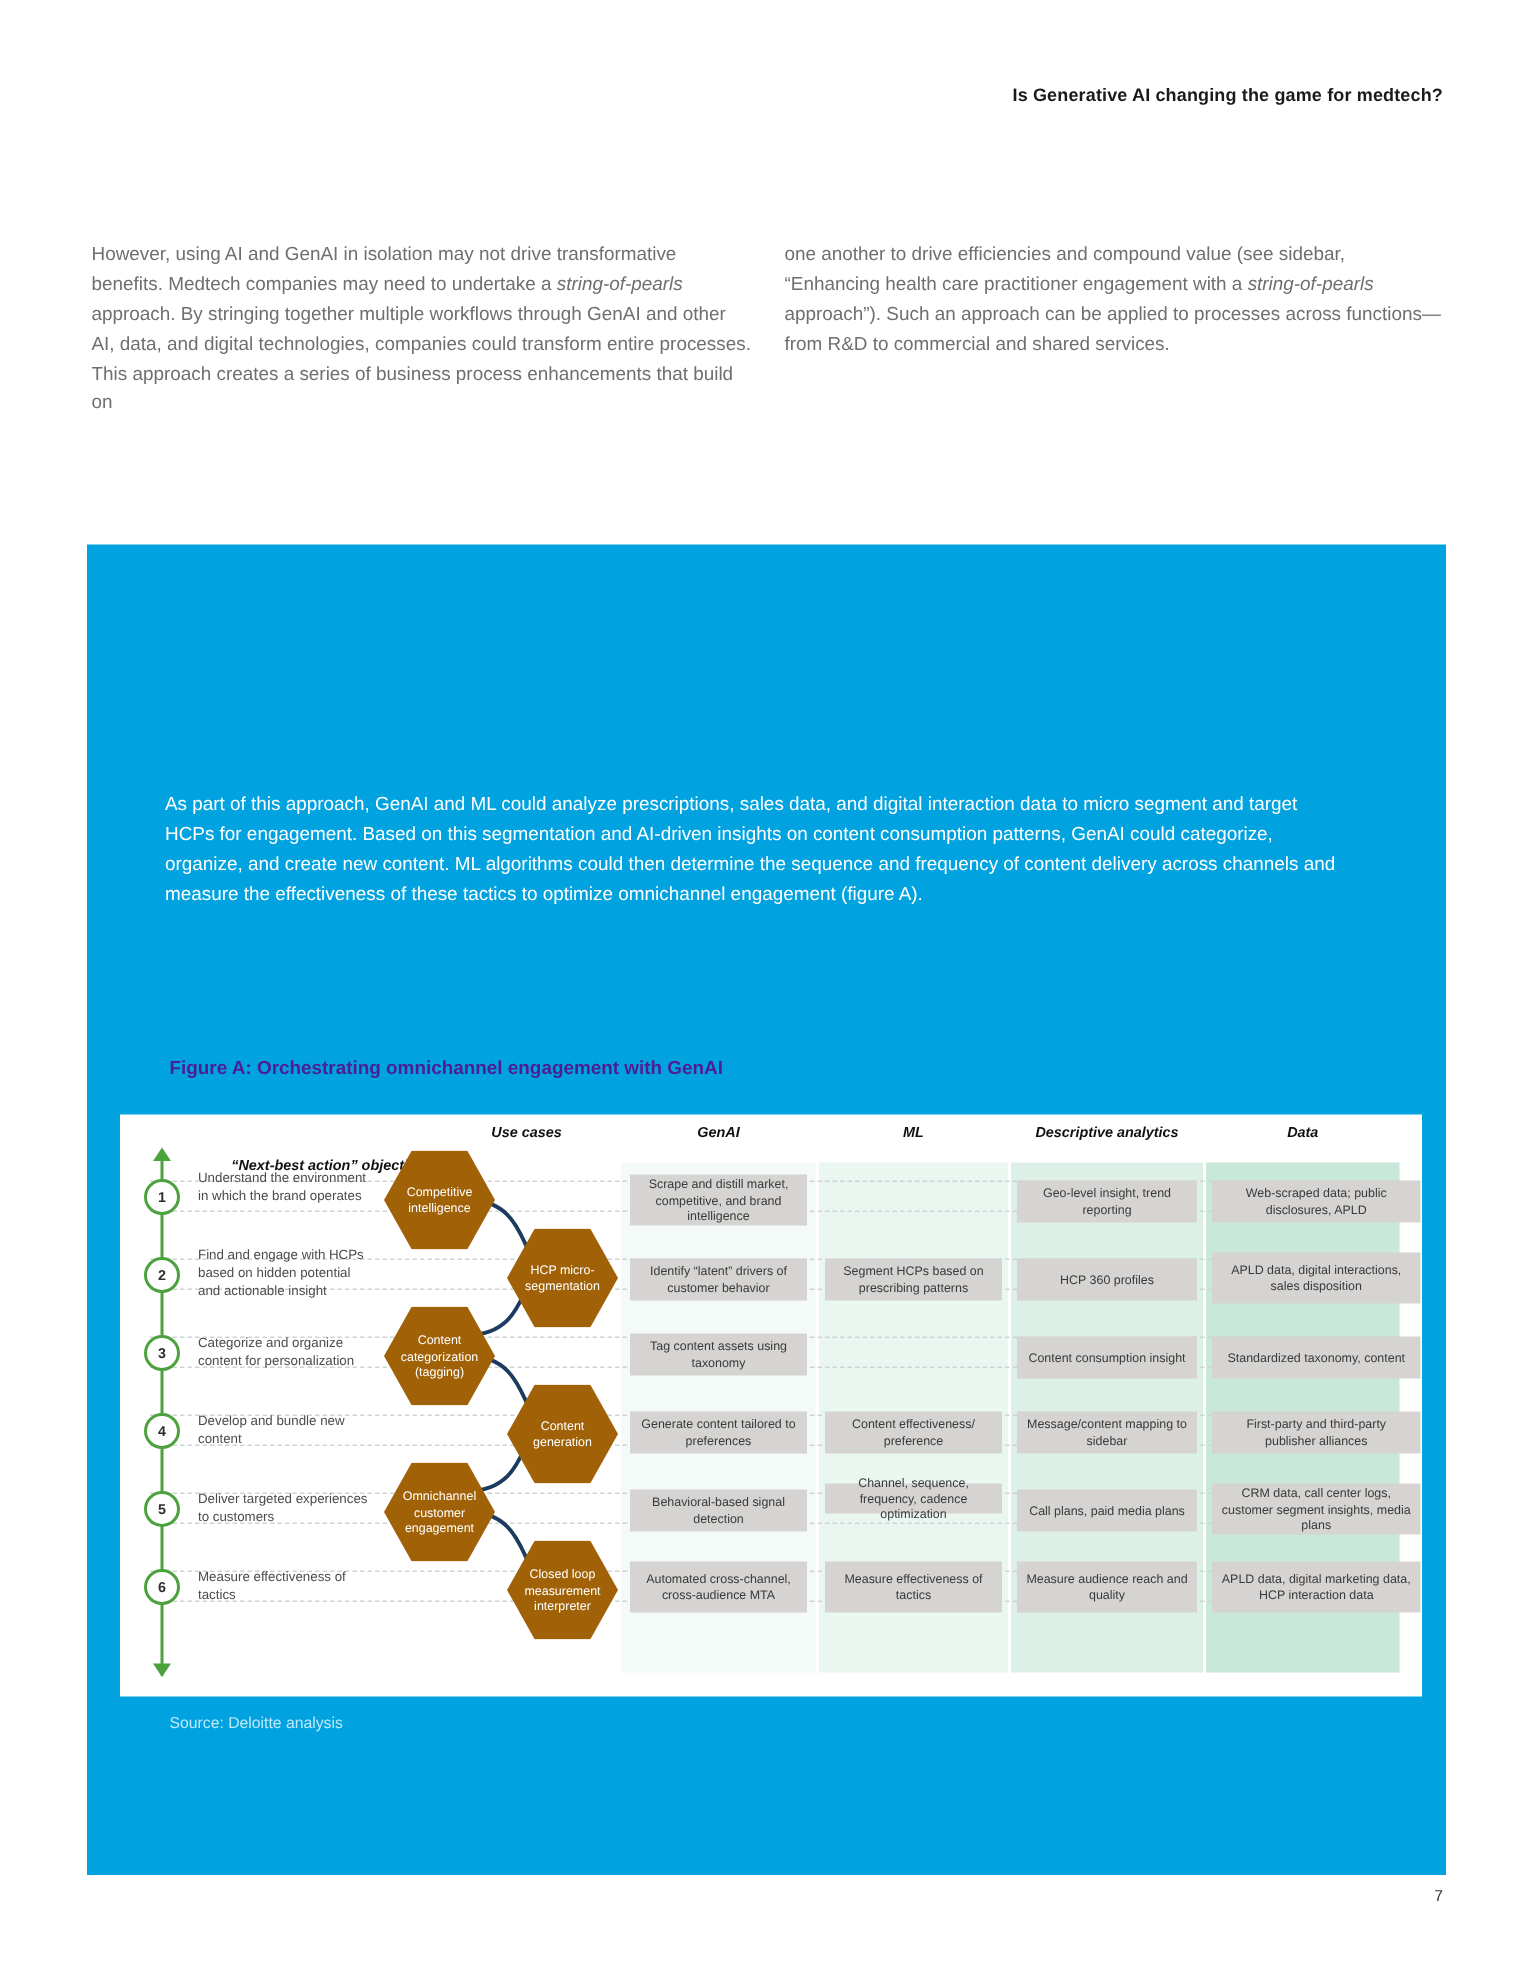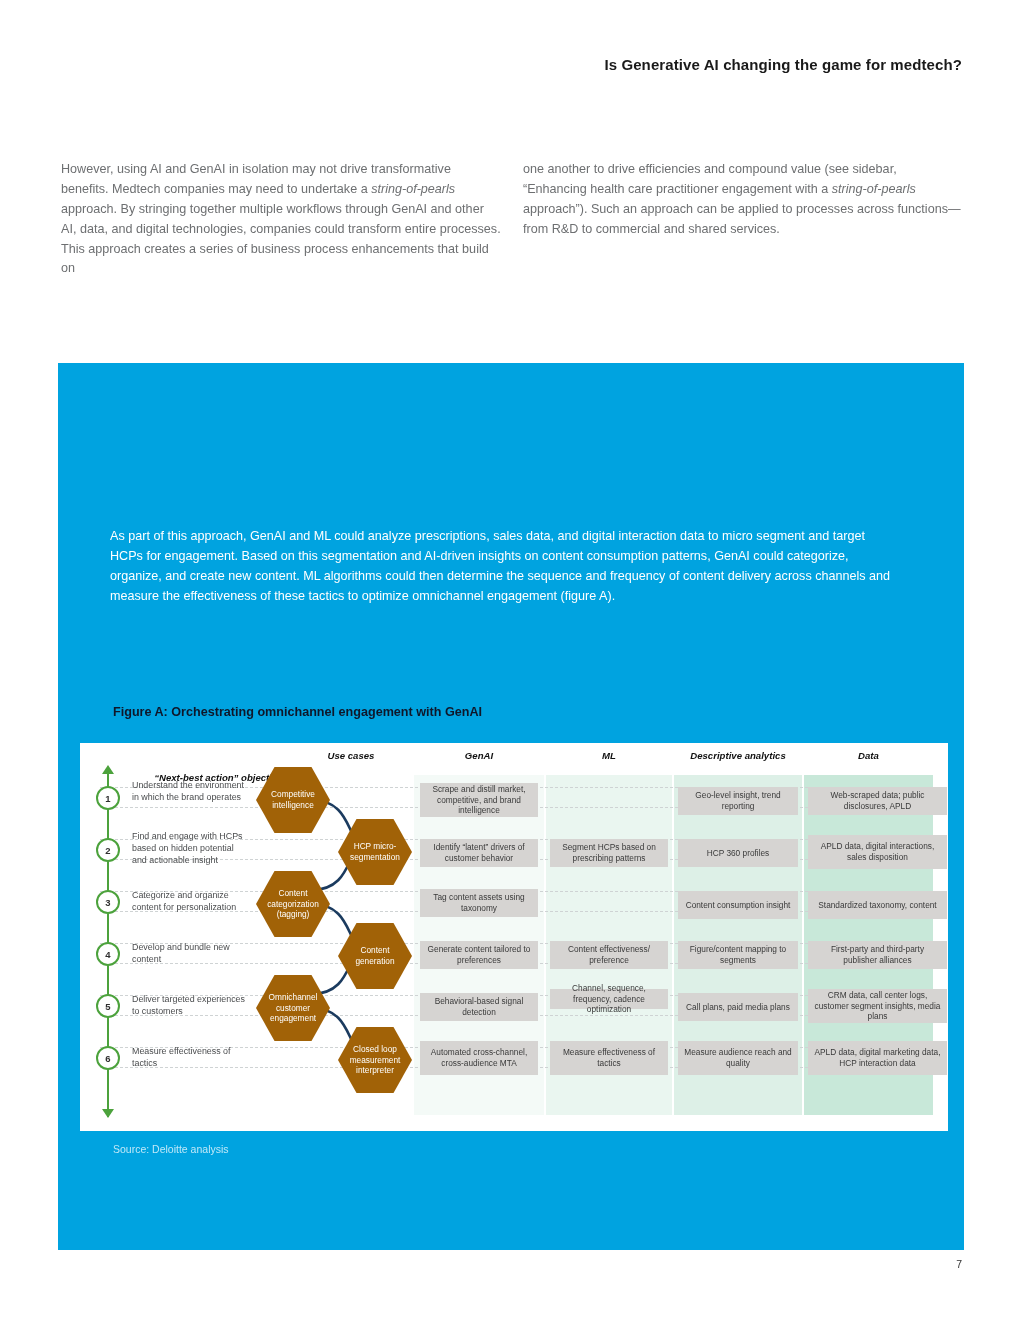--- a/index.html
+++ b/index.html
@@ -7,21 +7,21 @@
     width: 1020px; height: 1320px;
     background: #ffffff;
     font-family: "Liberation Sans", sans-serif;
     -webkit-font-smoothing: antialiased;
   }
   .page { position: relative; width: 1020px; height: 1320px; overflow: hidden; }
 
   
   .run-head {
     position: absolute; top: 56px; right: 58px;
-    font-size: 15px; font-weight: bold; color: #1a1a1a;
+    font-size: 12px; font-weight: bold; color: #1a1a1a;
     letter-spacing: .1px;
   }
 
   
   .body-col {
     position: absolute; top: 160px;
     font-size: 12.6px; line-height: 1.58; color: #6d6f71;
   }
   .col-left  { left: 61px;  width: 440px; }
   .col-right { left: 523px; width: 438px; }
@@ -42,21 +42,21 @@
   .panel-p {
     position: absolute; left: 52px; width: 790px;
     font-size: 12.6px; line-height: 1.60; color: #ffffff;
   }
   .panel-p i { font-style: italic; }
   .panel-p1 { top: 105px; }
   .panel-p2 { top: 163px; }
 
   .fig-title {
     position: absolute; left: 55px; top: 342px;
-    font-size: 12.6px; font-weight: bold; color: #0f172a;
+    font-size: 12.6px; font-weight: bold; color: #4c1d95;
   }
   .source {
     position: absolute; left: 55px; top: 780px;
     font-size: 10.5px; color: #bfe8f8;
   }
 
   
   .card {
     position: absolute; left: 22px; top: 380px;
     width: 868px; height: 388px;
@@ -225,21 +225,21 @@
       <div class="box b-gen" style="top:298px; height:34px">Automated cross-channel, cross-audience MTA</div>
 
       <div class="box b-ml" style="top:96px;  height:28px">Segment HCPs based on prescribing patterns</div>
       <div class="box b-ml" style="top:198px; height:28px">Content effectiveness/ preference</div>
       <div class="box b-ml" style="top:246px; height:20px">Channel, sequence, frequency, cadence optimization</div>
       <div class="box b-ml" style="top:298px; height:34px">Measure effectiveness of tactics</div>
 
       <div class="box b-desc" style="top:44px;  height:28px">Geo-level insight, trend reporting</div>
       <div class="box b-desc" style="top:96px;  height:28px">HCP 360 profiles</div>
       <div class="box b-desc" style="top:148px; height:28px">Content consumption insight</div>
-      <div class="box b-desc" style="top:198px; height:28px">Figure/content mapping to segments</div>
+      <div class="box b-desc" style="top:198px; height:28px">Message/content mapping to sidebar</div>
       <div class="box b-desc" style="top:250px; height:28px">Call plans, paid media plans</div>
       <div class="box b-desc" style="top:298px; height:34px">Measure audience reach and quality</div>
 
       <div class="box b-data" style="top:44px;  height:28px">Web-scraped data; public disclosures, APLD</div>
       <div class="box b-data" style="top:92px;  height:34px">APLD data, digital interactions, sales disposition</div>
       <div class="box b-data" style="top:148px; height:28px">Standardized taxonomy, content</div>
       <div class="box b-data" style="top:198px; height:28px">First-party and third-party publisher alliances</div>
       <div class="box b-data" style="top:246px; height:34px">CRM data, call center logs, customer segment insights, media plans</div>
       <div class="box b-data" style="top:298px; height:34px">APLD data, digital marketing data, HCP interaction data</div>
 

